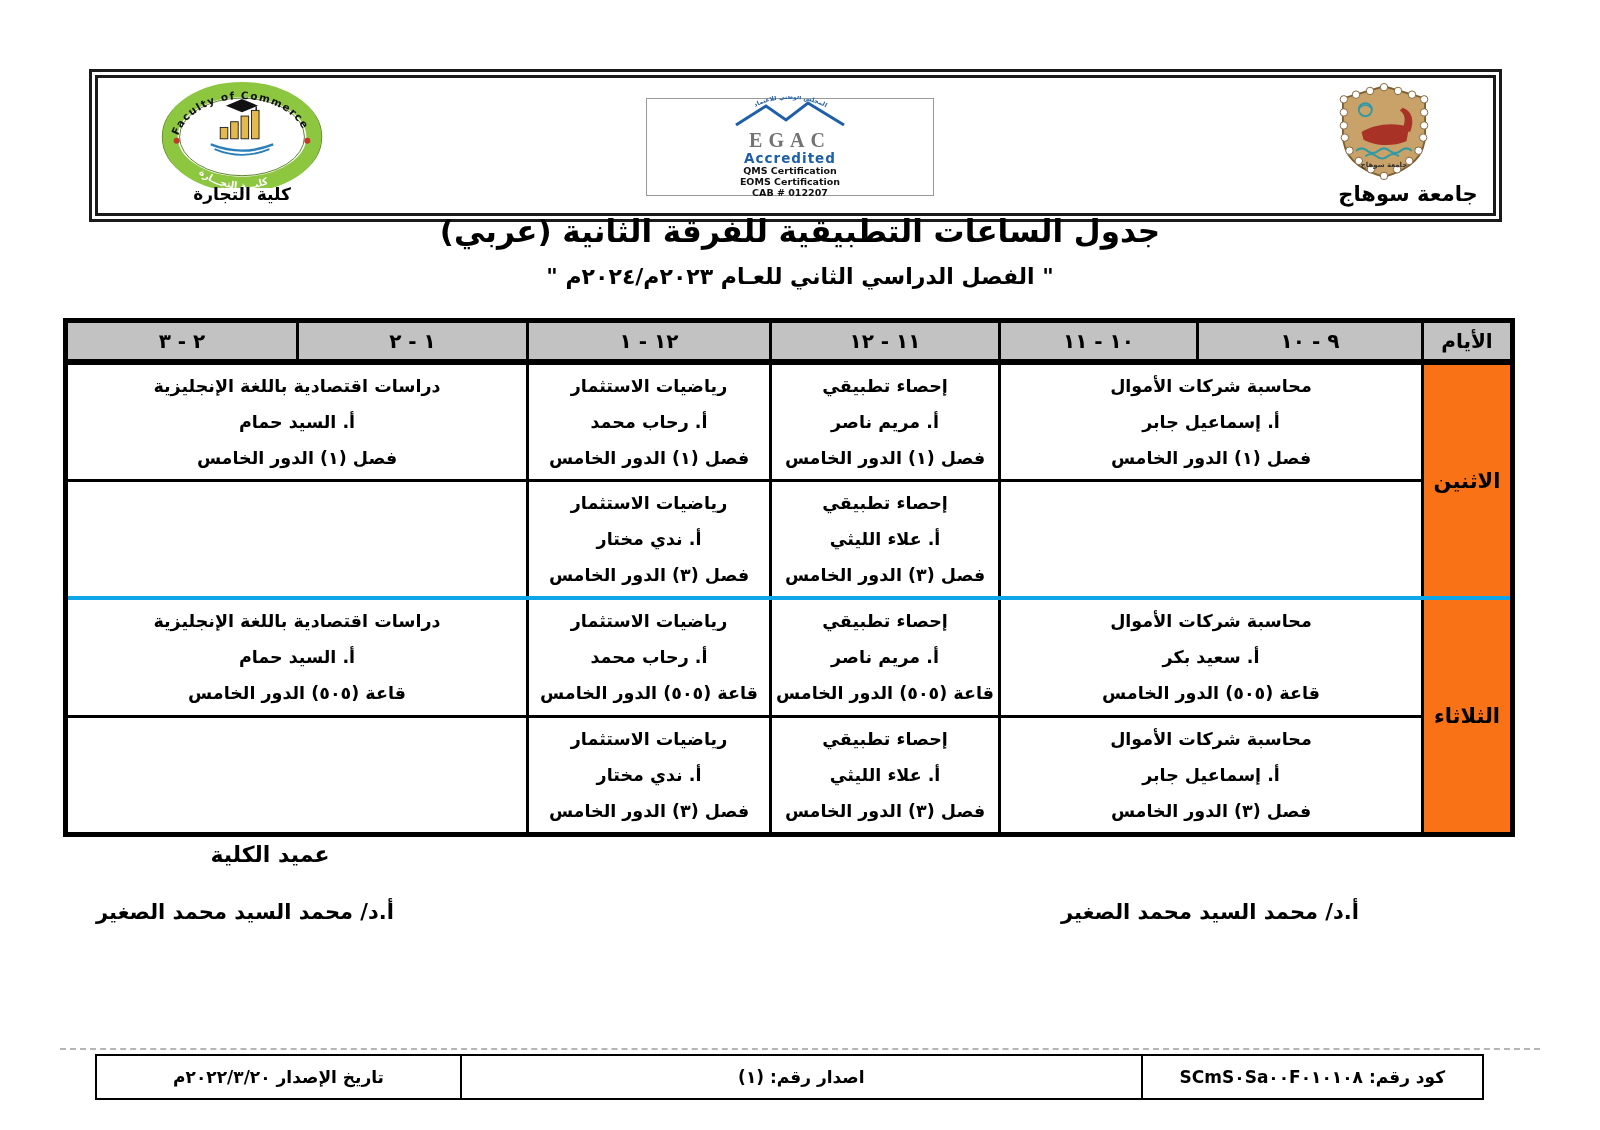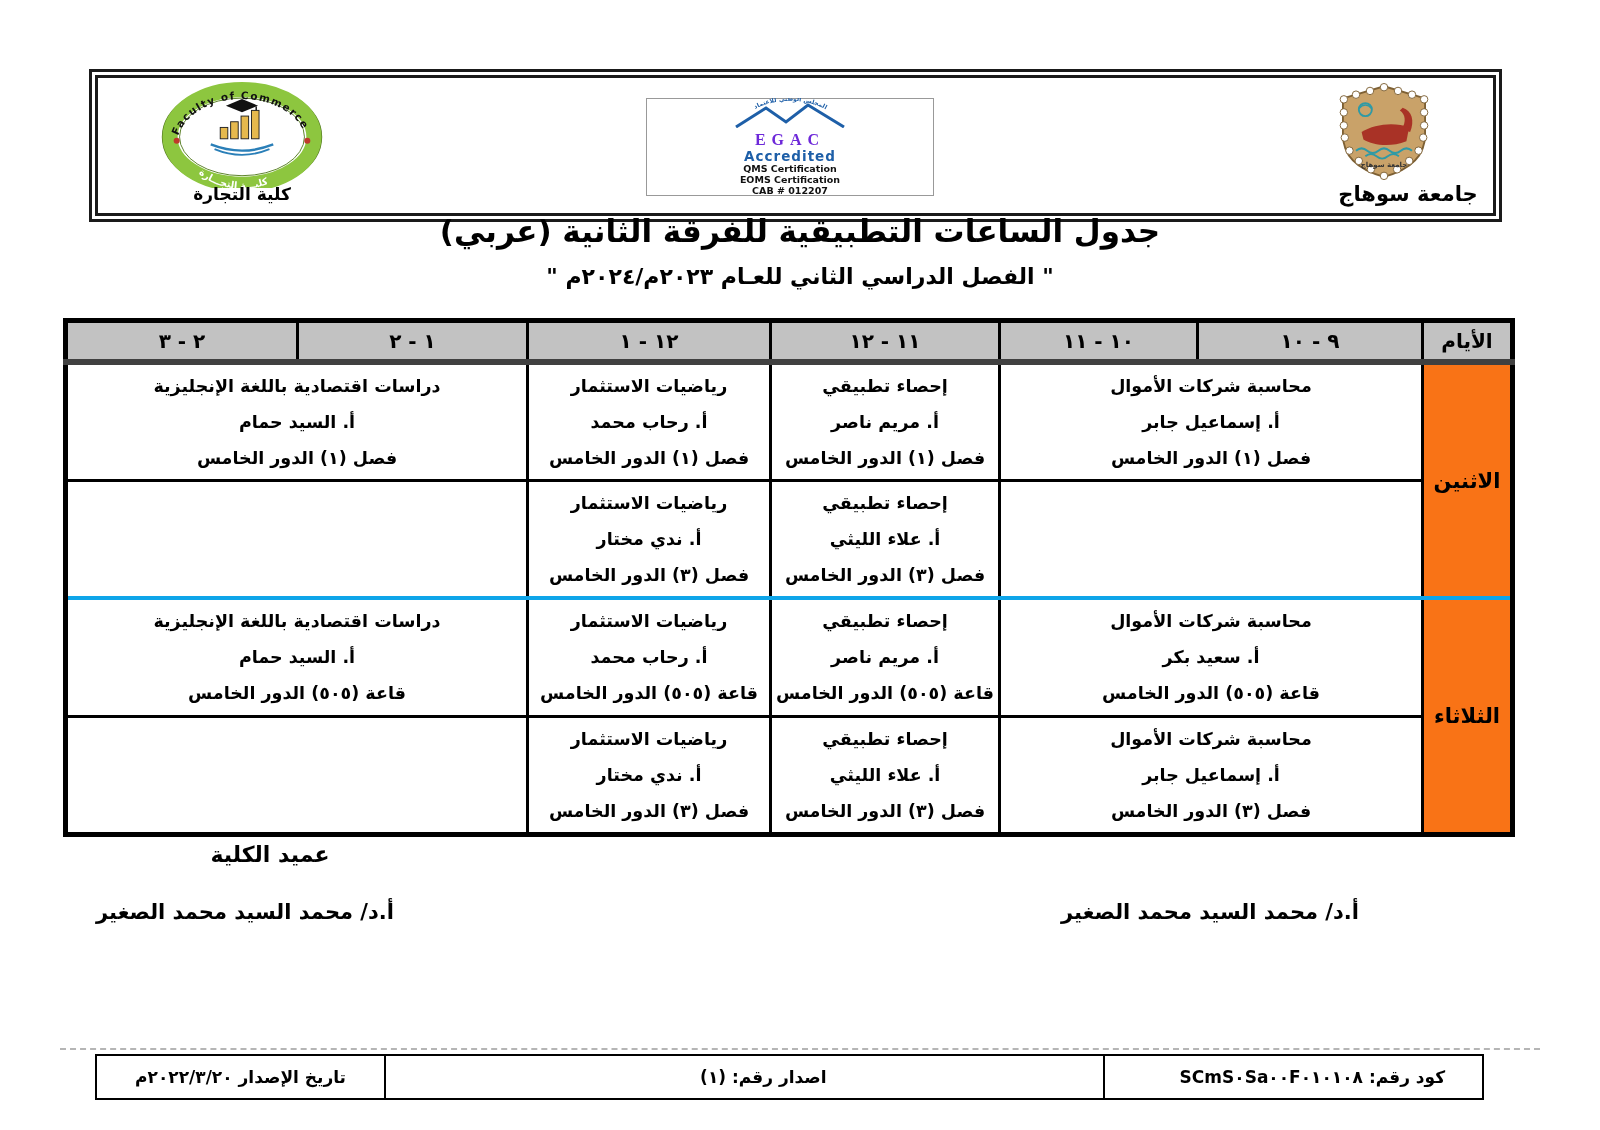--- a/index.html
+++ b/index.html
@@ -7,56 +7,56 @@
   .page{position:relative;width:1600px;height:1130px;background:#fff;overflow:hidden;}
 
   
   .header-box{position:absolute;left:95px;top:75px;width:1395px;height:135px;
     border:3px solid #1a1a1a;outline:3px solid #1a1a1a;outline-offset:3px;background:#fff;}
   .fac-logo{position:absolute;left:58px;top:4px;width:172px;height:106px;}
   .fac-caption{position:absolute;left:58px;top:106px;width:172px;text-align:center;font-size:17px;}
   .center-panel{position:absolute;left:548px;top:20px;width:286px;height:96px;
     border:1.5px solid #999;background:#fff;display:flex;flex-direction:row;align-items:center;justify-content:space-around;}
   .egac-block{width:148px;text-align:center;line-height:1.05;}
-  .egac-name{color:#6d28d9;font-size:16px;letter-spacing:6px;font-family:"Liberation Serif",serif;}
+  .egac-name{color:#737373;font-size:20px;letter-spacing:6px;font-family:"Liberation Serif",serif;}
   .egac-accredited{color:#1e5fa8;font-size:13.5px;letter-spacing:1px;}
   .egac-line{color:#111;font-size:9.5px;margin-top:1px;}
   .aja-block{width:126px;text-align:center;line-height:1.1;}
   .aja-line{color:#111;font-size:10.5px;margin-top:1px;}
   .uni-logo{position:absolute;left:1230px;top:2px;width:112px;height:104px;}
   .uni-caption{position:absolute;left:1225px;top:104px;width:170px;text-align:center;font-size:21px;}
 
   
   .doc-title{position:absolute;left:0;top:213px;width:1600px;text-align:center;font-size:31px;}
   .doc-subtitle{position:absolute;left:0;top:264px;width:1600px;text-align:center;font-size:22px;direction:rtl;}
 
   
   .schedule-wrap{position:absolute;left:63px;top:318px;}
   table.schedule{border-collapse:collapse;table-layout:fixed;width:1447px;direction:rtl;border:5px solid #000;}
   .schedule th,.schedule td{border:3px solid #000;text-align:center;vertical-align:middle;padding:0;}
-  .schedule .time-header-row th{background:#c2c2c2;height:36px;font-size:20px;border-bottom:6px solid #404040;}
+  .schedule .time-header-row th{background:#c2c2c2;height:36px;font-size:20px;border-bottom:6px solid #000000;}
   .schedule .day-first-row td{border-top:4px solid #0ea5e9;}
   .schedule .day-row{height:118px;}
   .schedule .day-cell{background:#f97316;font-size:21px;}
   .schedule .slot-cell{font-size:17.5px;}
   .schedule .cell-line{line-height:36px;}
 
   
   .sig{position:absolute;text-align:center;direction:rtl;}
   .sig-right-title{left:1000px;top:842px;width:420px;font-size:22px;}
   .sig-left-title{left:110px;top:842px;width:320px;font-size:22px;}
   .sig-right-name{left:1000px;top:900px;width:420px;font-size:21px;}
   .sig-left-name{left:85px;top:900px;width:320px;font-size:21px;}
 
   
   .footer-dashed{position:absolute;left:60px;top:1048px;width:1480px;border-top:2px dashed #b5b5b5;}
   .footer-box{position:absolute;left:95px;top:1054px;width:1385px;height:42px;border:2.5px solid #000;
     display:flex;direction:rtl;}
   .footer-cell{display:flex;align-items:center;justify-content:center;font-size:17px;direction:rtl;}
-  .footer-cell:not(:last-child){border-left:2.5px solid #000;padding-left:38px;}
+  .footer-cell:not(:last-child){border-left:2.5px solid #000;}
   .footer-code{flex:0 0 24.5%;}
   .footer-issue{flex:0 0 49%;}
   .footer-date{flex:1;}
 </style>
 </head>
 <body>
 
 <div class="page">
 
   <div class="header-box">

